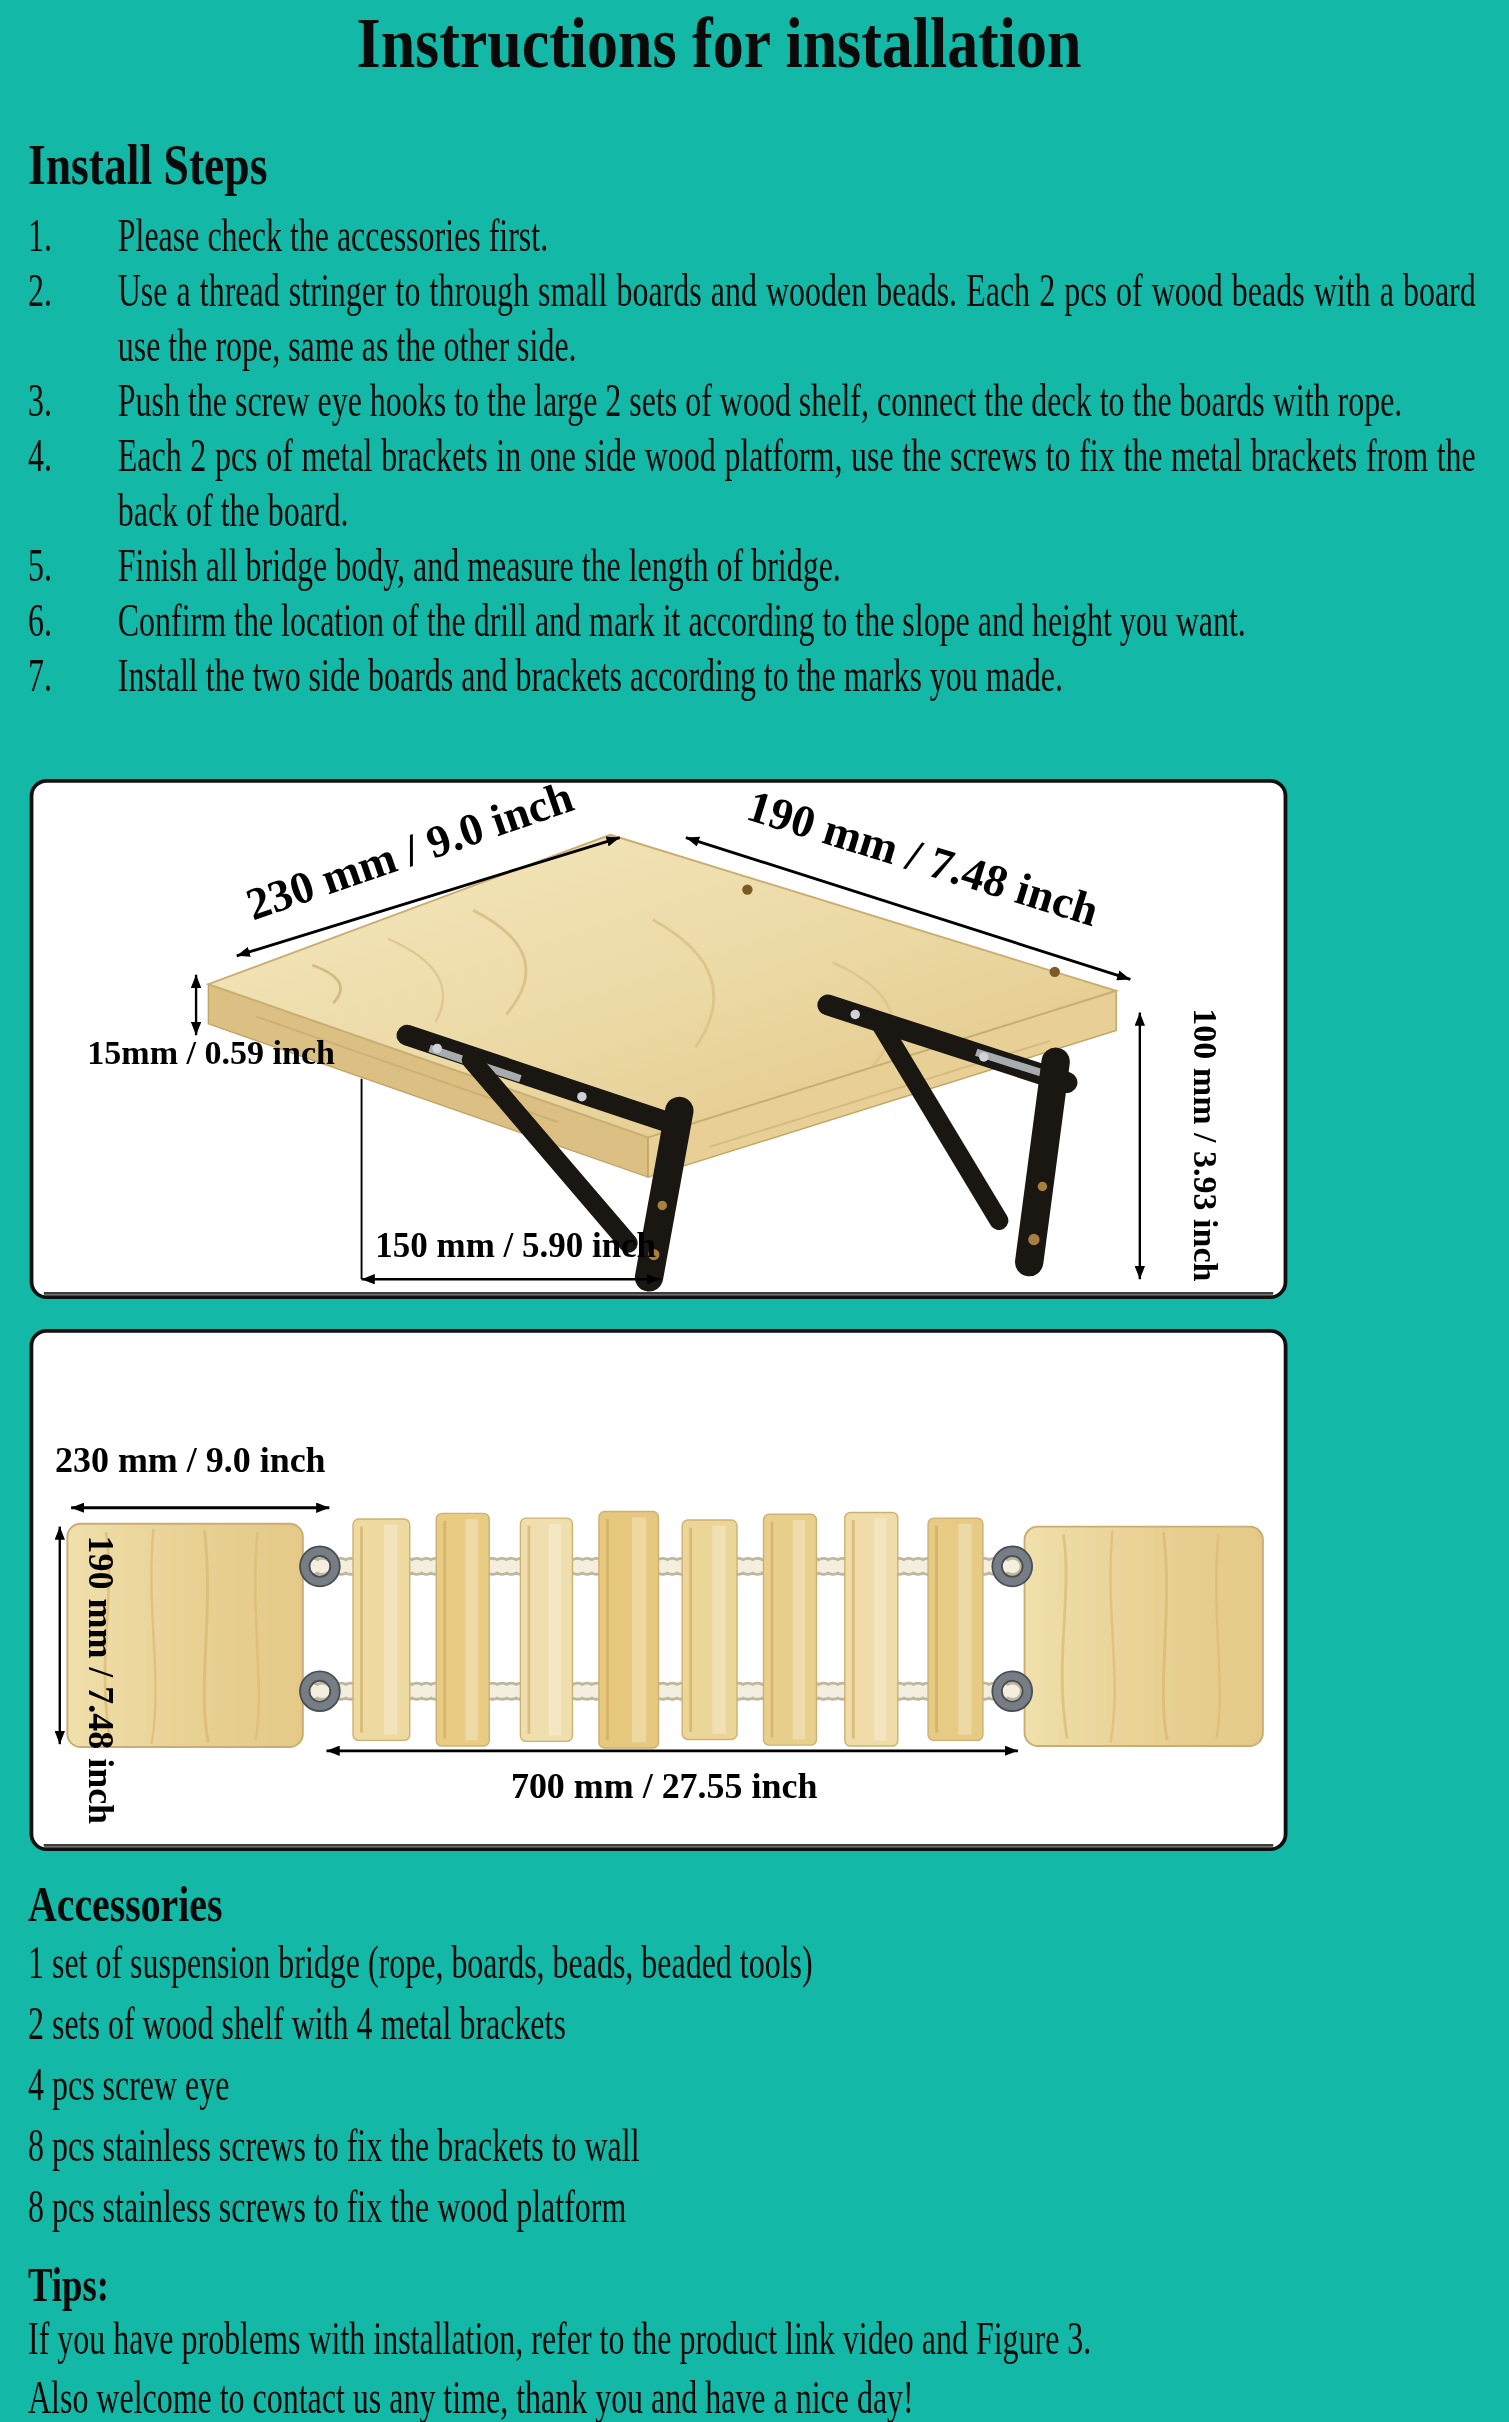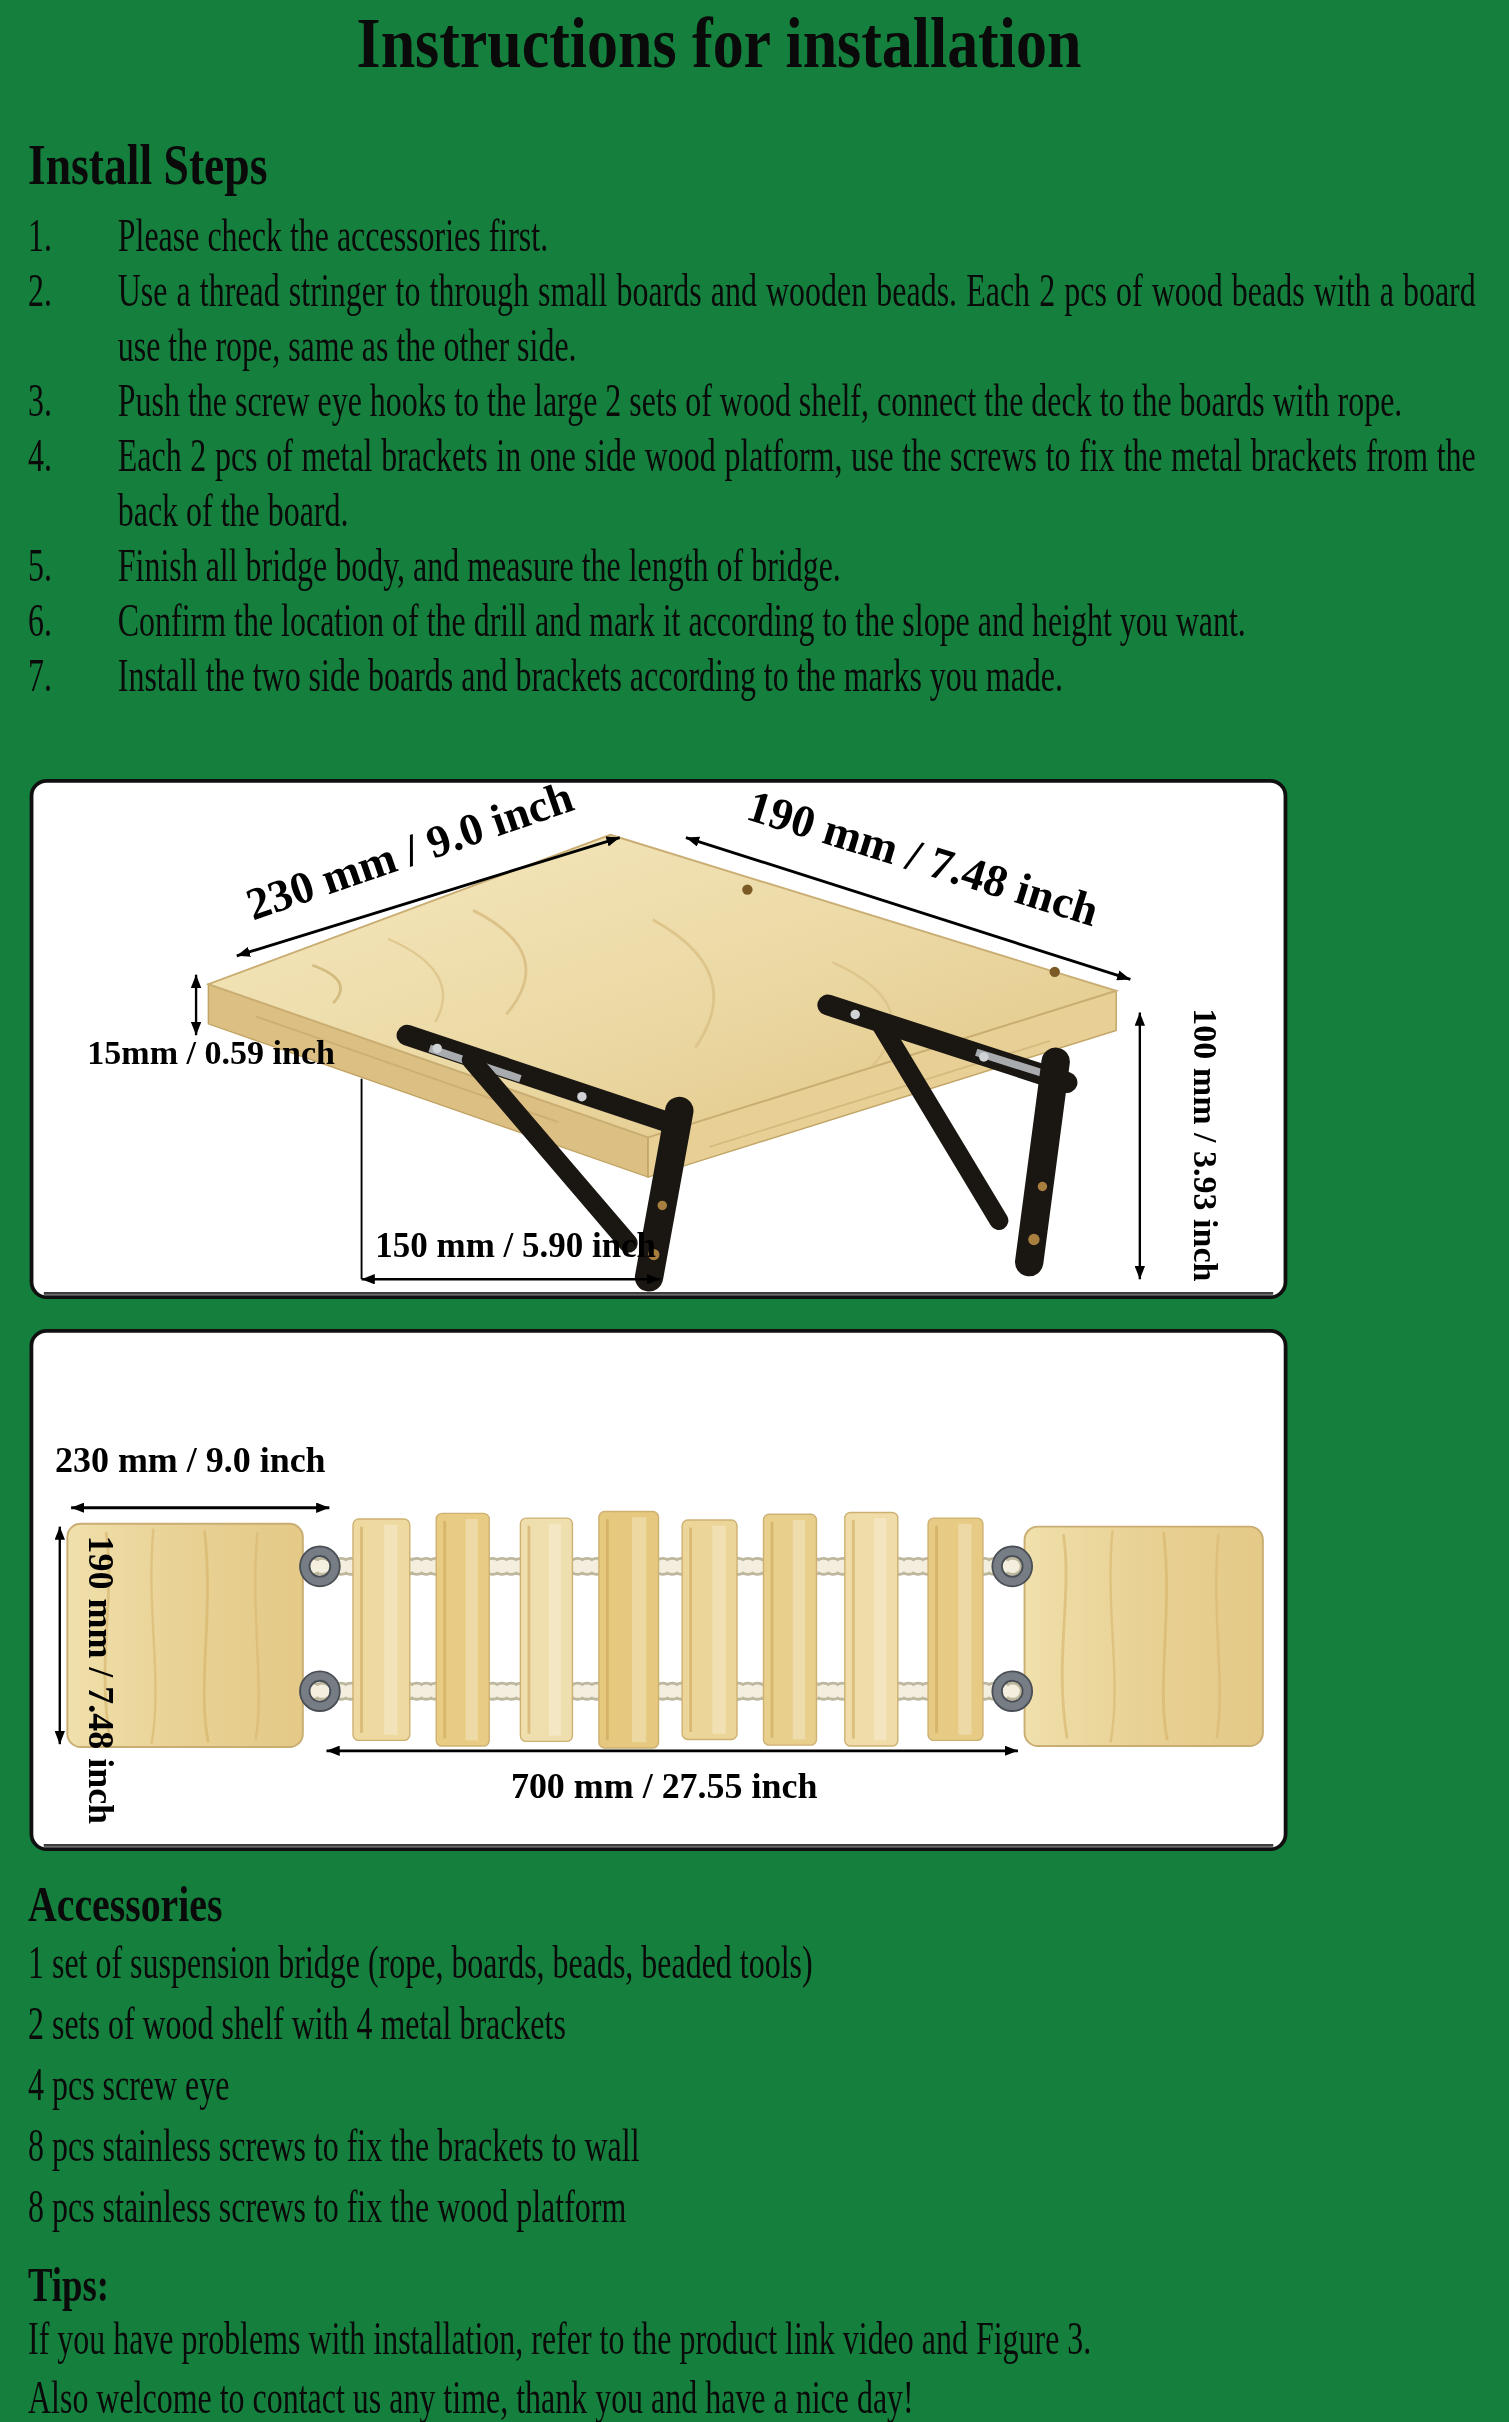--- a/index.html
+++ b/index.html
@@ -1,17 +1,17 @@
 <!DOCTYPE html>
 <html style="font-size:15px"><head>
 <meta charset="utf-8">
 <style>
   html,body{margin:0;padding:0;background:#888;}
   .page{
-    position:relative;width:1509px;height:2423px;background:#15803d;
+    position:relative;width:1509px;height:2423px;background:#14b8a6;
     margin:0 auto;overflow:hidden;
     font-family:"Liberation Serif","DejaVu Serif",serif;color:#0a0a0a;
   }
   .tx{position:absolute;transform-origin:0 0;white-space:nowrap;}
   .title{
     top:0;left:0;width:1672px;transform:scaleX(.86);
     font-size:72px;font-weight:bold;line-height:87px;text-align:center;
   }
   .install-h{
     top:129px;left:28px;width:852px;transform:scaleX(.80);

